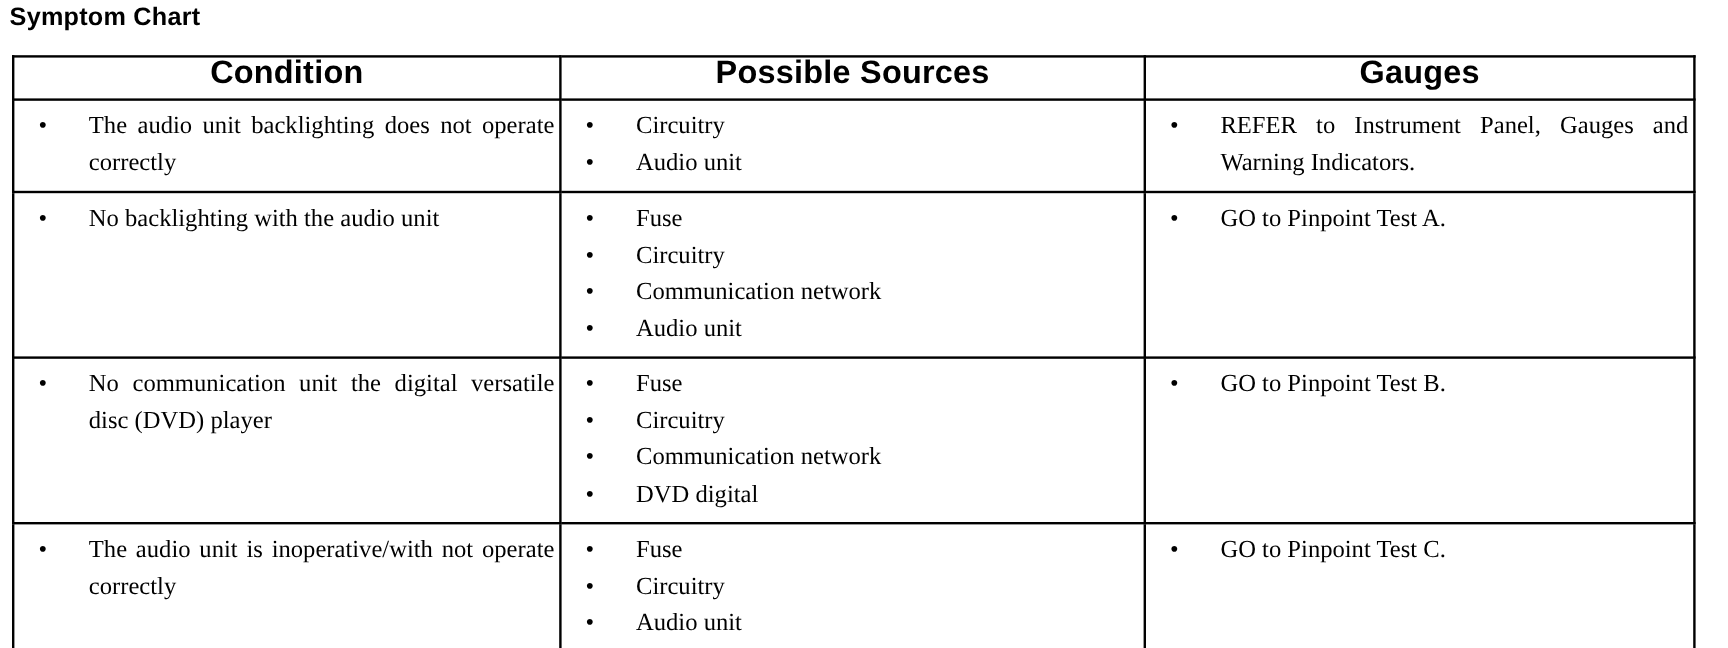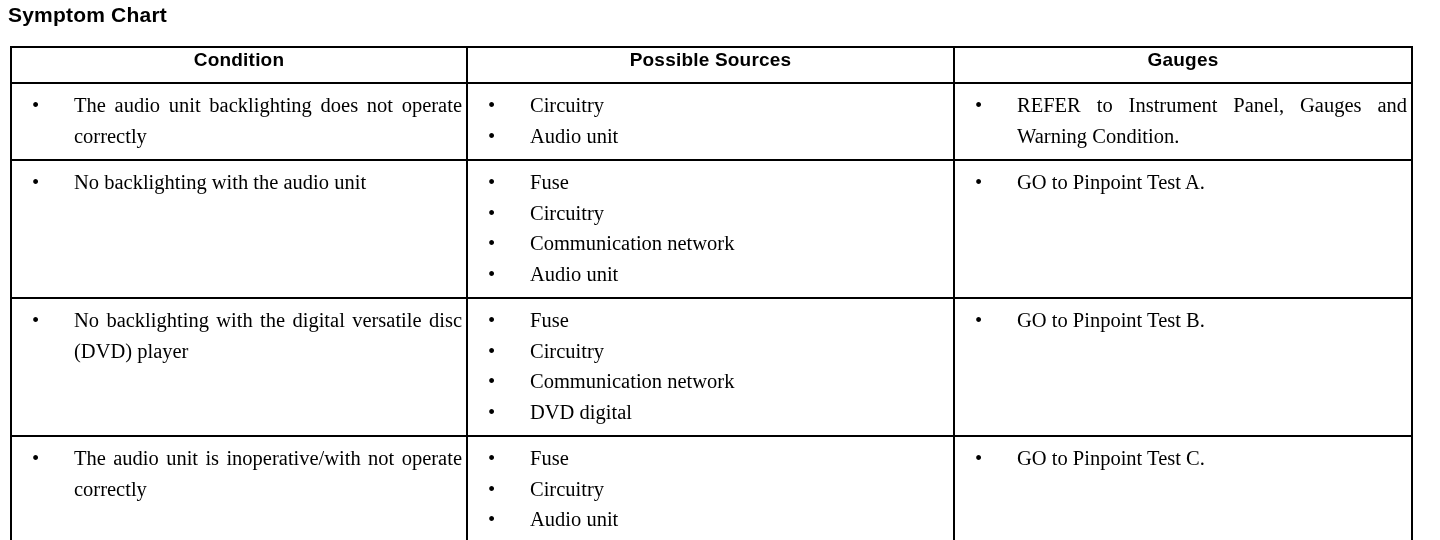--- a/index.html
+++ b/index.html
@@ -51,21 +51,21 @@
   col.col-action    { width: 458px; }
 
   .head-cell {
     height: 36px;
     text-align: center;
     vertical-align: middle;
   }
   .head-label {
     font-family: "Liberation Sans", sans-serif;
     font-weight: bold;
-    font-size: 19px;
+    font-size: 27px;
     line-height: 24px;
     letter-spacing: 0.2px;
   }
 
   .cell-inner {
     padding: 6px 4px 8px 8px;
   }
   .bullet-list {
     list-style: none;
     margin: 0;
@@ -147,21 +147,21 @@
                 <span class="bullet-text">Audio unit</span>
               </li>
             </ul>
           </div>
         </td>
         <td>
           <div class="cell-inner">
             <ul class="bullet-list">
               <li class="bullet-item">
                 <span class="bullet-dot">•</span>
-                <span class="bullet-text">REFER to Instrument Panel, Gauges and Warning Condition.</span>
+                <span class="bullet-text">REFER to Instrument Panel, Gauges and Warning Indicators.</span>
               </li>
             </ul>
           </div>
         </td>
       </tr>
 
       <tr class="row-h2">
         <td>
           <div class="cell-inner">
             <ul class="bullet-list">
@@ -205,21 +205,21 @@
           </div>
         </td>
       </tr>
 
       <tr class="row-h3">
         <td>
           <div class="cell-inner">
             <ul class="bullet-list">
               <li class="bullet-item">
                 <span class="bullet-dot">•</span>
-                <span class="bullet-text">No backlighting with the digital versatile disc (DVD) player</span>
+                <span class="bullet-text">No communication unit the digital versatile disc (DVD) player</span>
               </li>
             </ul>
           </div>
         </td>
         <td>
           <div class="cell-inner">
             <ul class="bullet-list">
               <li class="bullet-item">
                 <span class="bullet-dot">•</span>
                 <span class="bullet-text">Fuse</span>

